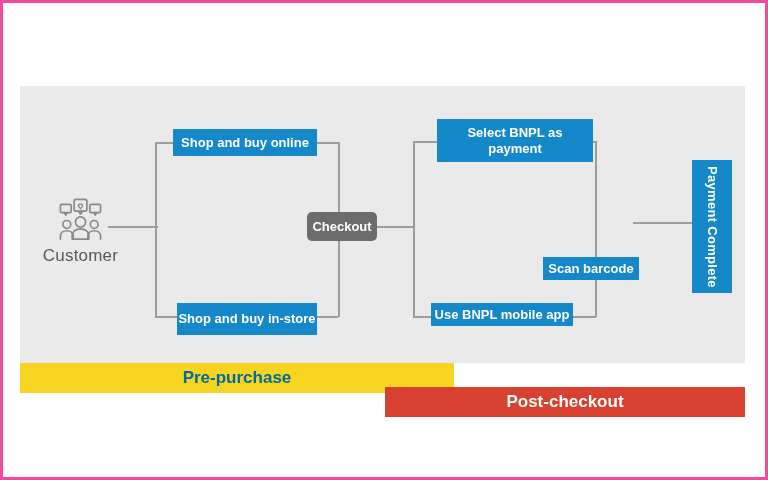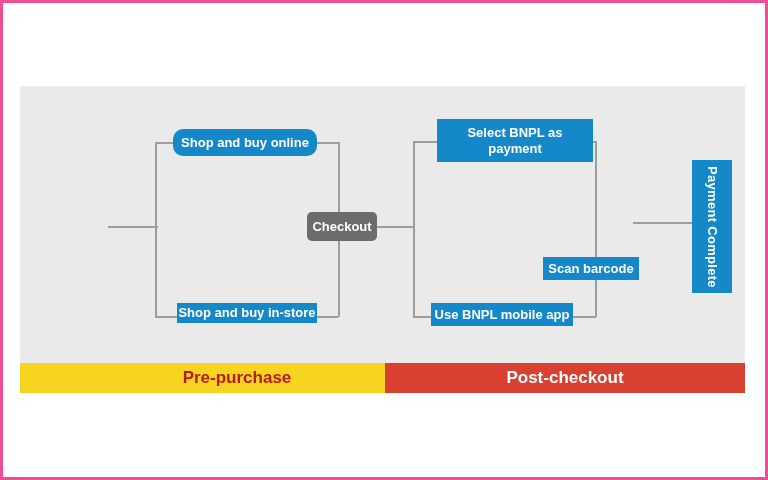--- a/index.html
+++ b/index.html
@@ -48,22 +48,22 @@
   }
   .customer-label{
     margin-top:3px;
     color:#58595b;font-size:17px;font-weight:500;letter-spacing:0.2px;
   }
   .phase-bar{
     position:absolute;top:360px;height:30px;
     display:flex;align-items:center;justify-content:center;
     font-size:17px;font-weight:bold;
   }
-  .phase-bar.pre{left:17px;width:434px;background:var(--phase-yellow);color:#b91c1c;}
-  .phase-bar.post{left:382px;width:360px;background:var(--phase-red);color:#ffffff;}
+  .phase-bar.pre{left:17px;width:434px;background:var(--phase-yellow);color:#0369a1;}
+  .phase-bar.post{left:382px;width:360px;background:var(--phase-red);color:#ffffff;margin-top:24px;}
 </style>
 </head>
 <body>
 
 <div class="page">
 
   <div class="panel"></div>
 
   <div class="hline" style="left:105px;top:223px;width:50px;"></div>
   <div class="vline" style="left:152px;top:139px;height:175px;"></div>
@@ -74,23 +74,41 @@
   <div class="vline" style="left:335px;top:139px;height:175px;"></div>
   <div class="hline" style="left:335px;top:223px;width:75px;"></div>
   <div class="vline" style="left:410px;top:138px;height:176px;"></div>
   <div class="hline" style="left:410px;top:138px;width:25px;"></div>
   <div class="hline" style="left:410px;top:313px;width:19px;"></div>
   <div class="hline" style="left:570px;top:138px;width:23px;"></div>
   <div class="hline" style="left:570px;top:313px;width:23px;"></div>
   <div class="vline" style="left:592px;top:138px;height:176px;"></div>
   <div class="hline" style="left:630px;top:219px;width:59px;"></div>
 
+  <div class="customer">
+    <svg width="47" height="47" viewBox="0 0 48 48" fill="none" stroke="#87898c" stroke-width="1.7" stroke-linecap="round" stroke-linejoin="round">
+      <rect x="17.5" y="3.5" width="13" height="12" rx="2"></rect>
+      <path d="M22 15.5 L24 18.5 L26 15.5"></path>
+      <path d="M24 13 C21 10.5 21.5 7.5 24 8.5 C26.5 7.5 27 10.5 24 13 Z" stroke-width="1.4"></path>
+      <rect x="3.5" y="8.5" width="11" height="8.5" rx="1.5"></rect>
+      <path d="M7.5 17 L9 19.5 L10.5 17"></path>
+      <rect x="33.5" y="8.5" width="11" height="8.5" rx="1.5"></rect>
+      <path d="M37.5 17 L39 19.5 L40.5 17"></path>
+      <circle cx="10" cy="29" r="4"></circle>
+      <path d="M3.5 44 v-3 c0-3.5 3-5.5 6.5-5.5 s6.5 2 6.5 5.5 v3"></path>
+      <circle cx="38" cy="29" r="4"></circle>
+      <path d="M31.5 44 v-3 c0-3.5 3-5.5 6.5-5.5 s6.5 2 6.5 5.5 v3"></path>
+      <circle cx="24" cy="26.5" r="5.2"></circle>
+      <path d="M15.5 44 v-3.5 c0-4.5 4-7 8.5-7 s8.5 2.5 8.5 7 V44 Z"></path>
+    </svg>
+    <div class="customer-label">Customer</div>
+  </div>
 
-  <div class="node blue" style="left:170px;top:126px;width:144px;height:27px;border-radius:10px;">Shop and buy online</div>
-  <div class="node blue" style="left:174px;top:300px;width:140px;height:20px;">Shop and buy in-store</div>
+  <div class="node blue" style="left:170px;top:126px;width:144px;height:27px;">Shop and buy online</div>
+  <div class="node blue" style="left:174px;top:300px;width:140px;height:32px;">Shop and buy in-store</div>
   <div class="node gray" style="left:304px;top:209px;width:70px;height:29px;">Checkout</div>
   <div class="node blue" style="left:434px;top:116px;width:156px;height:43px;padding:0 14px;">Select BNPL as payment</div>
   <div class="node blue" style="left:428px;top:300px;width:142px;height:23px;">Use BNPL mobile app</div>
   <div class="node blue" style="left:540px;top:254px;width:96px;height:23px;">Scan barcode</div>
   <div class="node blue vertical" style="left:689px;top:157px;width:40px;height:133px;">Payment Complete</div>
 
   <div class="phase-bar pre">Pre-purchase</div>
   <div class="phase-bar post">Post-checkout</div>
 
 </div>

